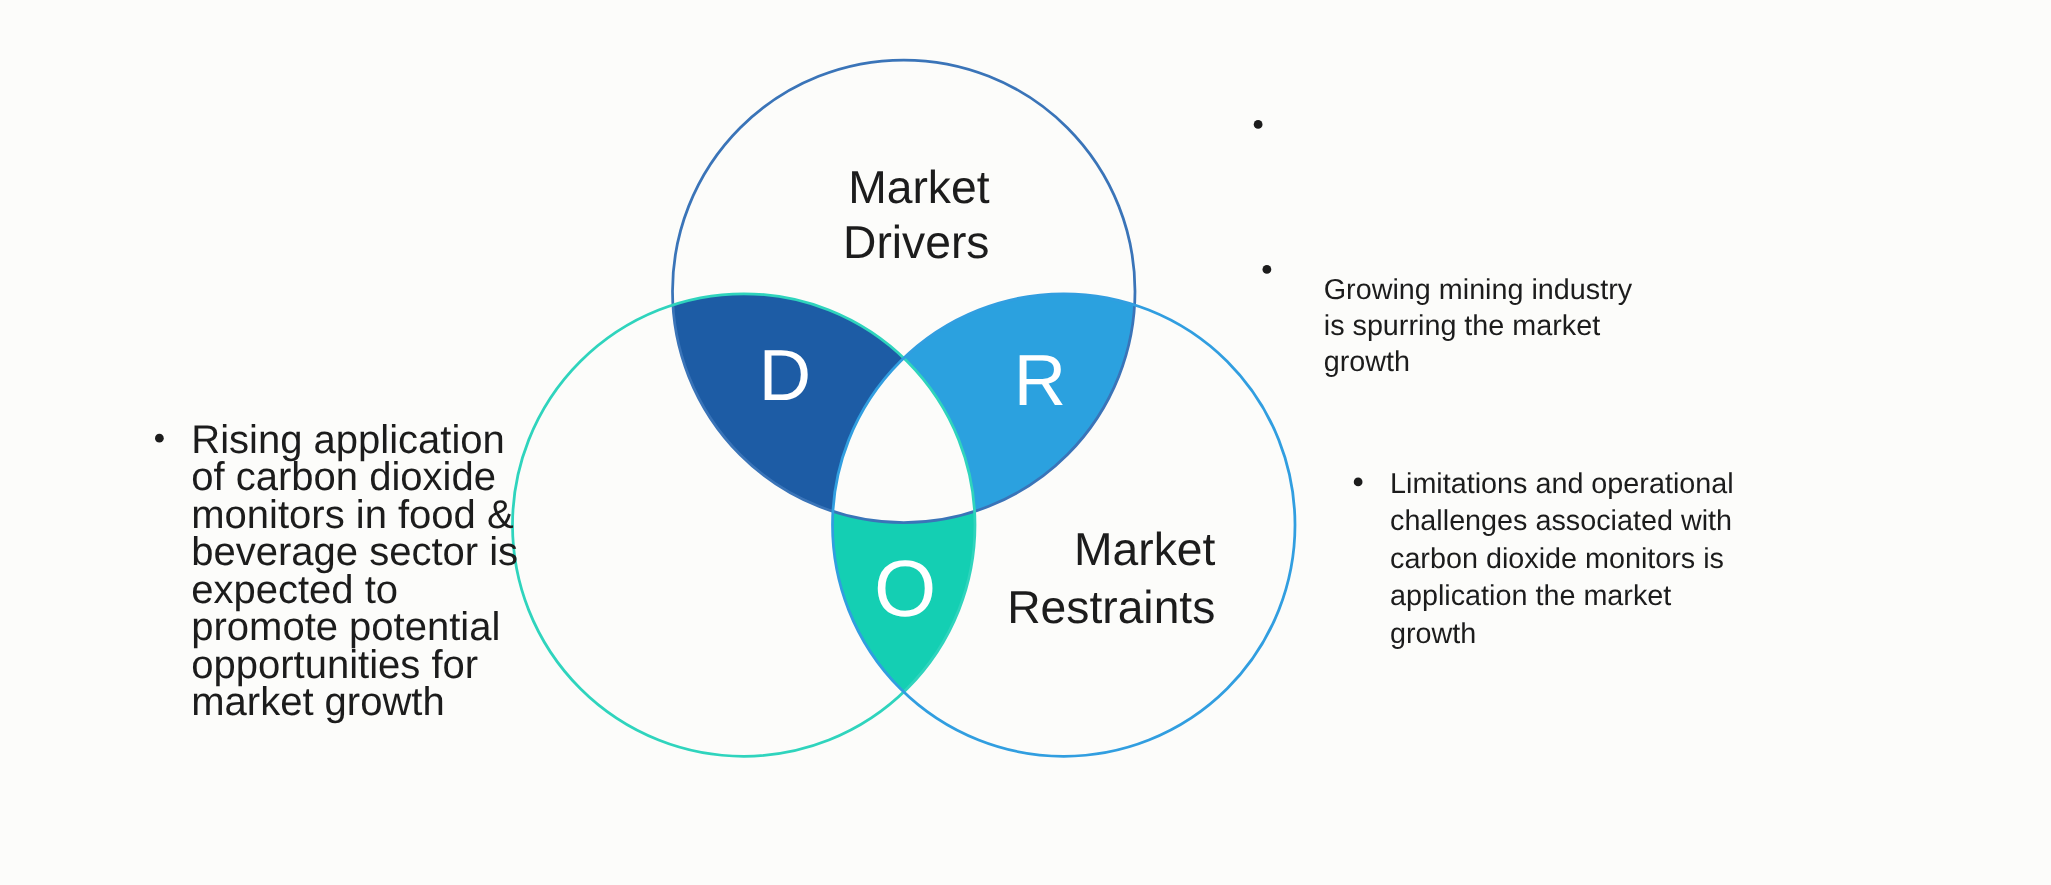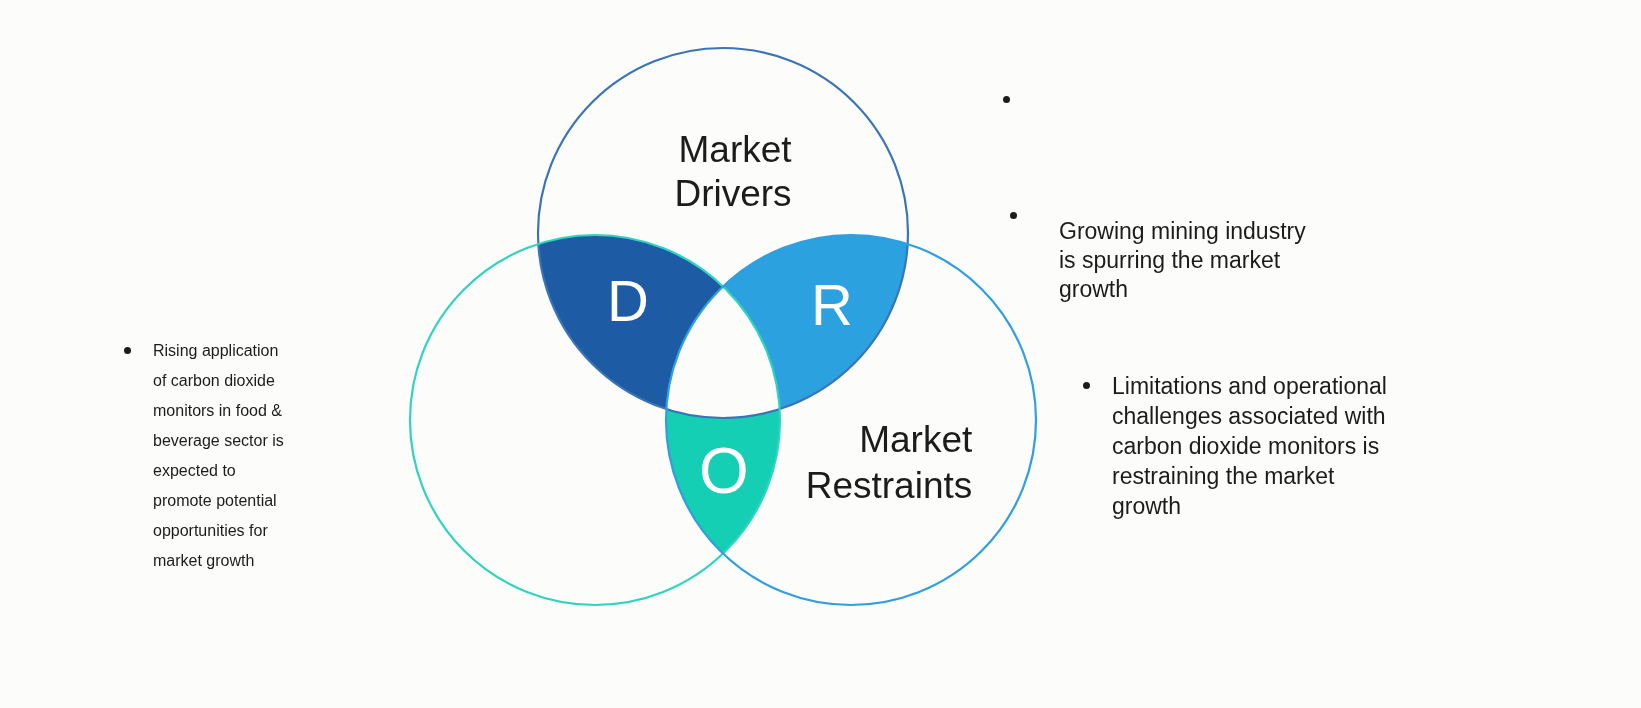--- a/index.html
+++ b/index.html
@@ -26,21 +26,21 @@
   }
   .label.pos-drivers{left:733px;top:128px;}
   .label.pos-opportunity{left:544px;top:419px;}
   .label.pos-restraints{left:889px;top:417px;line-height:46px;}
   .bullet-text{
     position:absolute;white-space:pre-line;
     color:var(--text,#1c1c1c);font-size:23px;line-height:29px;
   }
   .bullet-text.pos-b1{left:1054px;top:84px;}
   .bullet-text.pos-b2{left:1059px;top:201px;margin-top:16px;}
-  .bullet-text.pos-b3{left:153px;top:336px;font-size:16px;line-height:30px;}
+  .bullet-text.pos-b3{left:153px;top:336px;font-size:32px;line-height:30px;}
   .bullet-text.pos-b4{left:1112px;top:371px;line-height:30px;}
   .dot{
     position:absolute;width:7px;height:7px;border-radius:50%;
     background:var(--text,#1c1c1c);
   }
   .dot.pos-d1{left:1003px;top:96px;}
   .dot.pos-d2{left:1010px;top:212px;}
   .dot.pos-d3{left:124px;top:347px;}
   .dot.pos-d4{left:1083px;top:382px;}
   .footer-url{
@@ -112,17 +112,17 @@
 beverage sector is
 expected to
 promote potential
 opportunities for
 market growth</div>
 
   <div class="dot pos-d4"></div>
   <div class="bullet-text pos-b4">Limitations and operational
 challenges associated with
 carbon dioxide monitors is
-restraining the market
+application the market
 growth</div>
 
 
 </div>
 
 </body></html>

